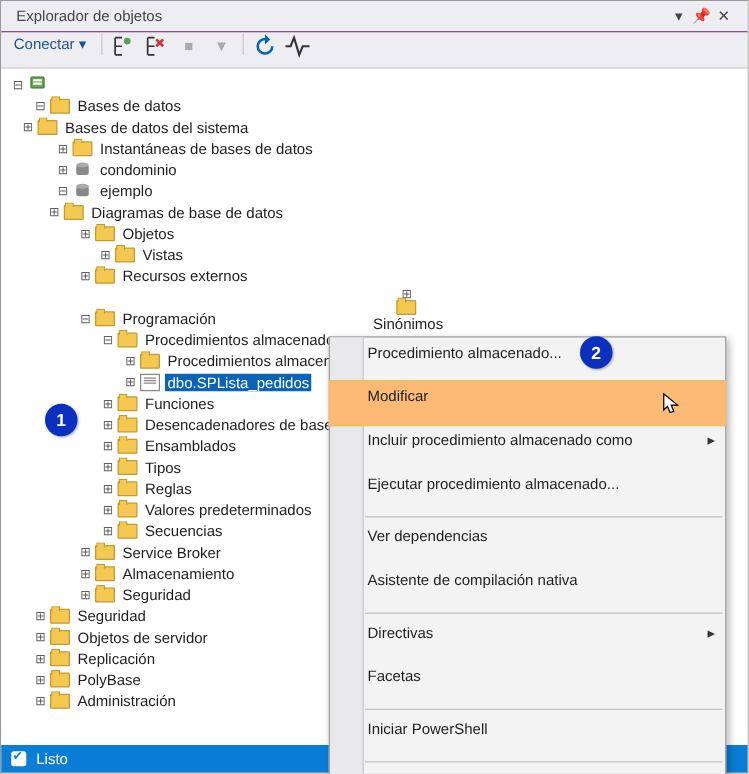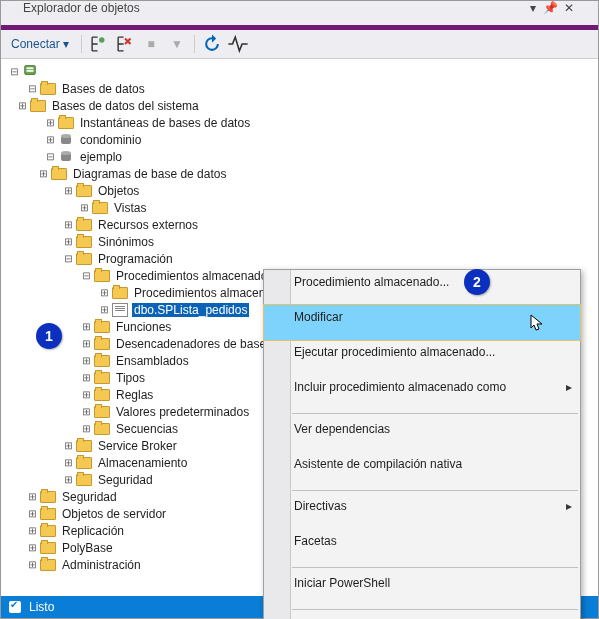--- a/index.html
+++ b/index.html
@@ -1,21 +1,21 @@
 <!DOCTYPE html>
 <html><head>
 <meta charset="utf-8">
 <style>
 html,body{margin:0;padding:0;font-family:"Segoe UI",Tahoma,sans-serif;font-size:12px;background:#fff;width:599px;height:619px;overflow:hidden;color:#1e1e1e}
 .panel{border:1px solid #999;width:597px;height:617px;display:flex;flex-direction:column;position:relative}
-.titlebar{background:#eeeef2;border-bottom:5px solid #701a75;height:24px;display:flex;align-items:flex-start;padding:0 22px;justify-content:space-between}
+.titlebar{background:#eeeef2;border-bottom:1px solid #701a75;height:24px;display:flex;align-items:center;padding:0 12px;justify-content:space-between}
 .titlebar-text{color:#444}
 .titlebar-ctrls{display:flex;gap:4px;align-items:center}
 .tb-btn{width:14px;height:14px;display:flex;align-items:center;justify-content:center;color:#444}
-.toolbar{height:28px;background:#eeeef2;border-bottom:1px solid #ccc;display:flex;align-items:center;gap:4px;padding:0 4px}
+.toolbar{height:28px;background:#eeeef2;border-bottom:1px solid #ccc;display:flex;align-items:flex-start;gap:4px;padding:0 4px}
 .toolbar .link{color:#1b548c;padding:2px 6px}
 .toolbar .sep{width:1px;height:18px;background:#ccc;margin:0 2px}
 .toolbar .tbtn{width:22px;height:22px;display:flex;align-items:center;justify-content:center;color:#333}
 .tree-container{flex:1;background:#fff;overflow:auto;padding:4px 0 0 0;position:relative}
 .row{display:flex;align-items:center;height:17px;white-space:nowrap;padding-right:8px}
 .row .tog{width:11px;height:11px;margin-right:2px;display:flex;align-items:center;justify-content:center}
 .row .tog.plus::before{content:"⊞";font-size:10px;color:#606060}
 .row .tog.minus::before{content:"⊟";font-size:10px;color:#606060}
 .row .ico{width:16px;height:14px;margin-right:4px;display:flex;align-items:center;justify-content:center}
 .folder{width:14px;height:10px;background:#f5c851;border:1px solid #c49a2e;border-radius:1px;position:relative}
@@ -27,21 +27,21 @@
 .sp-ico{width:14px;height:12px;background:#fff;border:1px solid #888;position:relative}
 .sp-ico::before{content:"";position:absolute;top:2px;left:2px;right:2px;height:1px;background:#888;box-shadow:0 2px 0 #888,0 4px 0 #888}
 .row .txt{padding:0 2px}
 .row.selected .txt{background:#0a63b7;color:#fff}
 .statusbar{height:22px;background:#0a7dd6;color:#fff;display:flex;align-items:center;padding:0 8px;gap:8px}
 .statusbar .rdy{width:12px;height:12px;background:#fff;border-radius:2px;position:relative}
 .statusbar .rdy::after{content:"✔";position:absolute;left:1px;top:-2px;font-size:10px;color:#0a7dd6}
 .callout{position:absolute;width:26px;height:26px;background:#0b2fbf;border-radius:13px;color:#fff;display:flex;align-items:center;justify-content:center;font-weight:bold;font-size:14px;box-shadow:1px 1px 2px rgba(0,0,0,.3)}
 .ctx-menu{position:absolute;background:#f3f3f3;border:1px solid #a0a0a0;box-shadow:2px 2px 6px rgba(0,0,0,.3);width:316px}
 .ctx-menu .mi{height:24px;display:flex;align-items:center;padding:0 20px 11px 30px;position:relative}
-.ctx-menu .mi.hover{background:#7dd3fc;border:1px solid #e5c365;margin:-1px}
+.ctx-menu .mi.hover{background:#fdba74;border:1px solid #e5c365;margin:-1px}
 .ctx-menu .mi.arrow::after{content:"▸";position:absolute;right:8px;color:#333}
 .ctx-menu .msep{height:1px;background:#c0c0c0;margin:3px 2px 3px 28px}
 .ctx-menu .gutter{position:absolute;left:0;top:0;bottom:0;width:26px;background:#e9e9ec;border-right:1px solid #c8c8cc}
 .cursor-ptr{position:absolute;width:16px;height:20px;pointer-events:none}
 </style>
 </head>
 <body>
 <div class="panel">
 
 <div class="titlebar">
@@ -151,21 +151,21 @@
         </span>
         <span class="txt">Vistas</span>
       </div>
       <div class="row" style="padding-left: 62px;">
         <span class="tog plus"></span>
         <span class="ico">
           <span class="folder"></span>
         </span>
         <span class="txt">Recursos externos</span>
       </div>
-      <div class="row" style="padding-left: 62px;">
+      <div class="row" style="padding-left: 62px; flex-direction: column;">
         <span class="tog plus"></span>
         <span class="ico">
           <span class="folder"></span>
         </span>
         <span class="txt">Sinónimos</span>
       </div>
       <div class="row" style="padding-left: 62px;">
         <span class="tog minus"></span>
         <span class="ico">
           <span class="folder"></span>
@@ -301,25 +301,25 @@
     </div>
 
 <div class="ctx-menu" id="ctx" style="left:262px;top:268px">
   <div class="gutter"></div>
 <div class="mi">
         <span>Procedimiento almacenado...</span>
       </div>
       <div class="mi hover">
         <span>Modificar</span>
       </div>
-      <div class="mi">
-        <span>Ejecutar procedimiento almacenado...</span>
-      </div>
       <div class="mi arrow">
         <span>Incluir procedimiento almacenado como</span>
+      </div>
+      <div class="mi">
+        <span>Ejecutar procedimiento almacenado...</span>
       </div>
       <div class="msep"></div>
       <div class="mi">
         <span>Ver dependencias</span>
       </div>
       <div class="mi">
         <span>Asistente de compilación nativa</span>
       </div>
       <div class="msep"></div>
       <div class="mi arrow">

